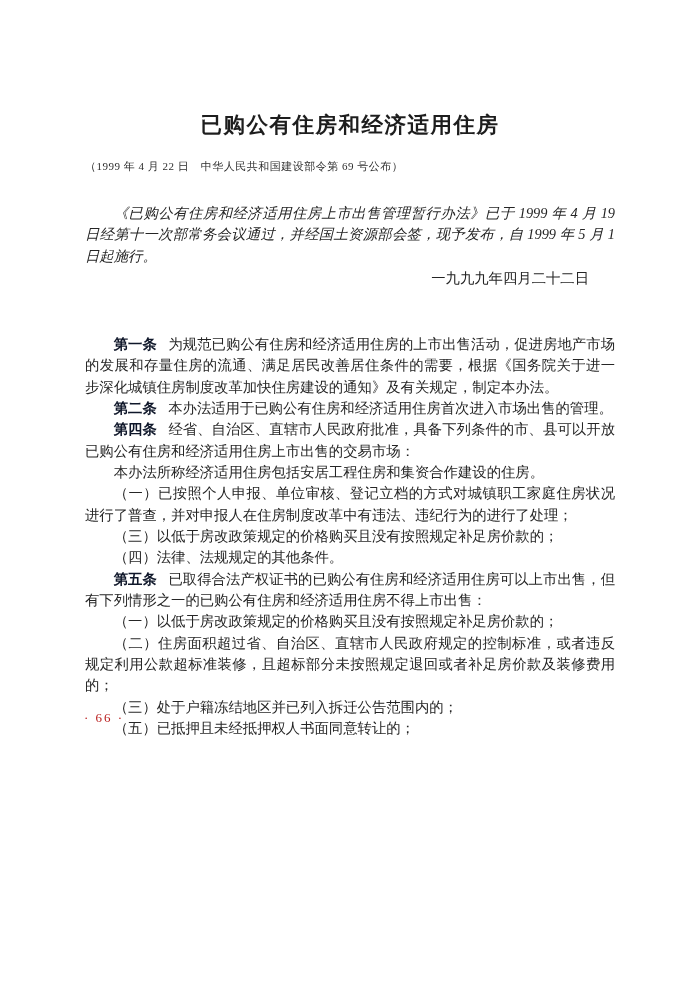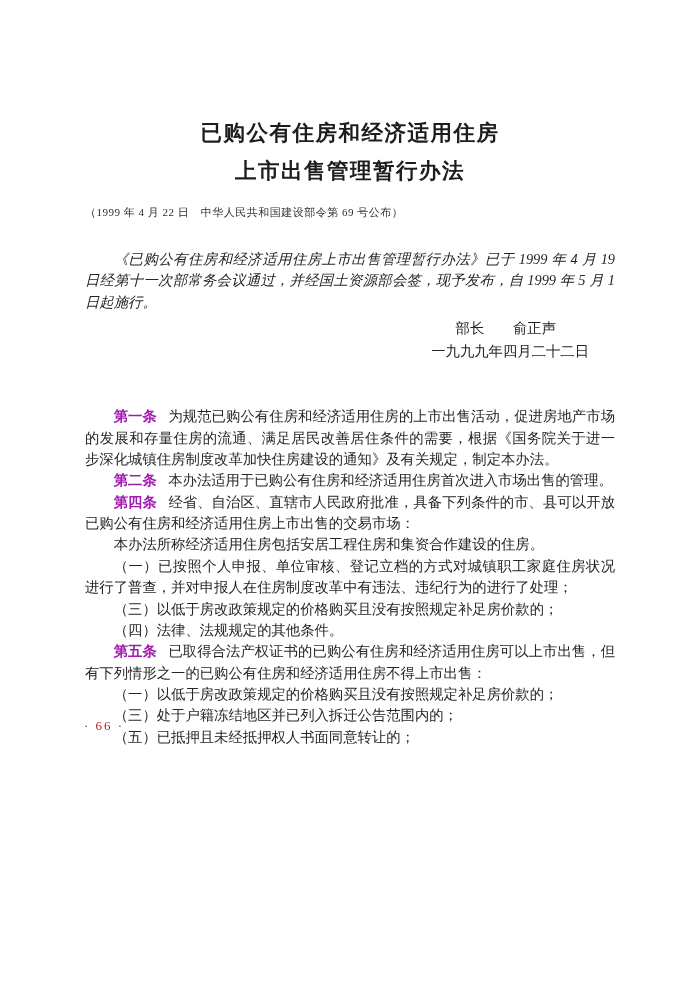--- a/index.html
+++ b/index.html
@@ -4,21 +4,21 @@
 <style>
   html, body {
     margin: 0;
     padding: 0;
     background: #ffffff;
   }
   .page {
     position: relative;
     width: 699px;
     height: 777px;
-    margin: 8px auto;
+    margin: 0 auto;
     background: #ffffff;
     color: #242424;
     font-family: "Liberation Serif", "DejaVu Serif", serif;
     box-sizing: border-box;
     padding: 106px 84px 0 85px;
     overflow: hidden;
   }
   .doc-title {
     margin: 0;
     text-align: center;
@@ -60,60 +60,59 @@
     margin: 0;
     text-indent: 2em;
     text-align: justify;
     font-size: 14.35px;
     line-height: 21.35px;
     color: #262626;
   }
   .para b {
     font-family: Liberation Sans, sans-serif;
     font-weight: 700;
-    color: #a21caf;
+    color: #0f172a;
     margin-right: 0.8em;
   }
   .para b:empty { margin-right: 0; }
   .page-number {
     position: absolute;
     left: 84px;
     bottom: 51px;
     font-size: 13px;
     letter-spacing: 2px;
     color: #b91c1c;
   }
 </style>
 </head>
 <body>
 
 <div class="page">
 
   <h1 class="doc-title">
     <span>已购公有住房和经济适用住房</span><br>
-    <span>上市出售管理暂行办法</span>
   </h1>
 
   <div class="pub-note">（1999 年 4 月 22 日　中华人民共和国建设部令第 69 号公布）</div>
 
   <div class="preamble-block">
     <p class="preamble-text">《已购公有住房和经济适用住房上市出售管理暂行办法》已于 1999 年 4 月 19 日经第十一次部常务会议通过，并经国土资源部会签，现予发布，自 1999 年 5 月 1 日起施行。</p>
-    <p class="sig-line sig-minister">部长　　俞正声</p>
     <p class="sig-line sig-date">一九九九年四月二十二日</p>
   </div>
 
   <div class="body-block">
     <p class="para"><b>第一条</b><span>为规范已购公有住房和经济适用住房的上市出售活动，促进房地产市场的发展和存量住房的流通、满足居民改善居住条件的需要，根据《国务院关于进一步深化城镇住房制度改革加快住房建设的通知》及有关规定，制定本办法。</span></p>
     <p class="para"><b>第二条</b><span>本办法适用于已购公有住房和经济适用住房首次进入市场出售的管理。</span></p>
     <p class="para"><b>第四条</b><span>经省、自治区、直辖市人民政府批准，具备下列条件的市、县可以开放已购公有住房和经济适用住房上市出售的交易市场：</span></p>
     <p class="para"><b></b><span>本办法所称经济适用住房包括安居工程住房和集资合作建设的住房。</span></p>
     <p class="para"><b></b><span>（一）已按照个人申报、单位审核、登记立档的方式对城镇职工家庭住房状况进行了普查，并对申报人在住房制度改革中有违法、违纪行为的进行了处理；</span></p>
     <p class="para"><b></b><span>（三）以低于房改政策规定的价格购买且没有按照规定补足房价款的；</span></p>
     <p class="para"><b></b><span>（四）法律、法规规定的其他条件。</span></p>
     <p class="para"><b>第五条</b><span>已取得合法产权证书的已购公有住房和经济适用住房可以上市出售，但有下列情形之一的已购公有住房和经济适用住房不得上市出售：</span></p>
     <p class="para"><b></b><span>（一）以低于房改政策规定的价格购买且没有按照规定补足房价款的；</span></p>
+    <p class="para"><b></b><span>（二）住房面积超过省、自治区、直辖市人民政府规定的控制标准，或者违反规定利用公款超标准装修，且超标部分未按照规定退回或者补足房价款及装修费用的；</span></p>
     <p class="para"><b></b><span>（三）处于户籍冻结地区并已列入拆迁公告范围内的；</span></p>
     <p class="para"><b></b><span>（五）已抵押且未经抵押权人书面同意转让的；</span></p>
   </div>
 
   <div class="page-number">· 66 ·</div>
 
 </div>
 
 </body></html>

